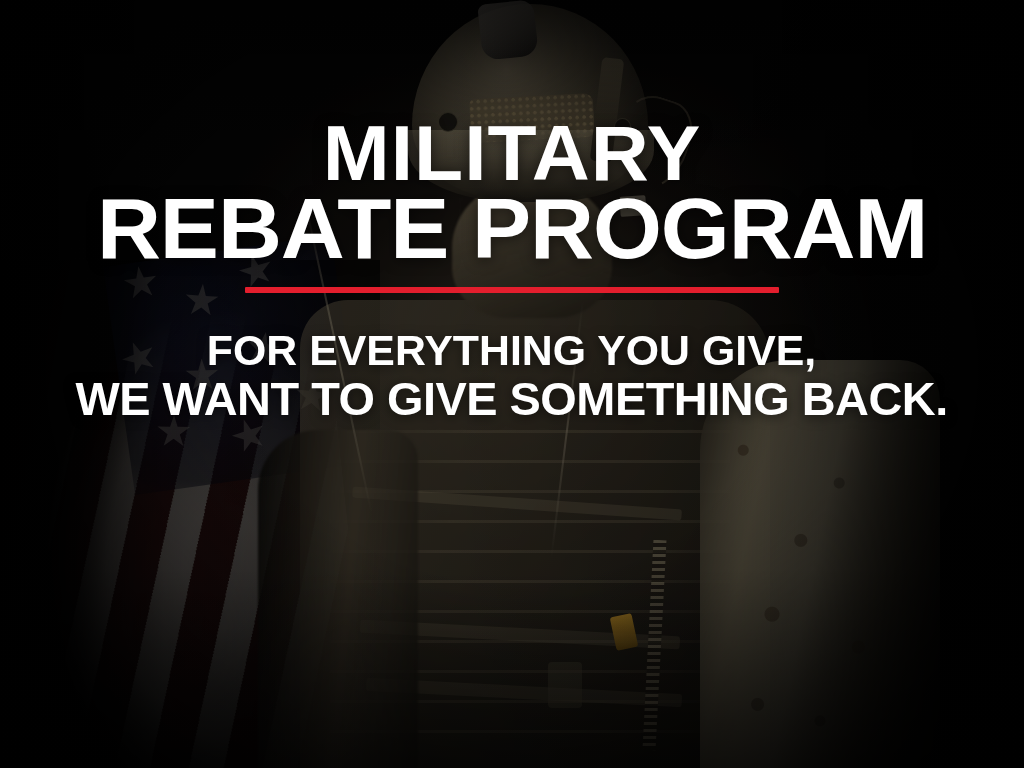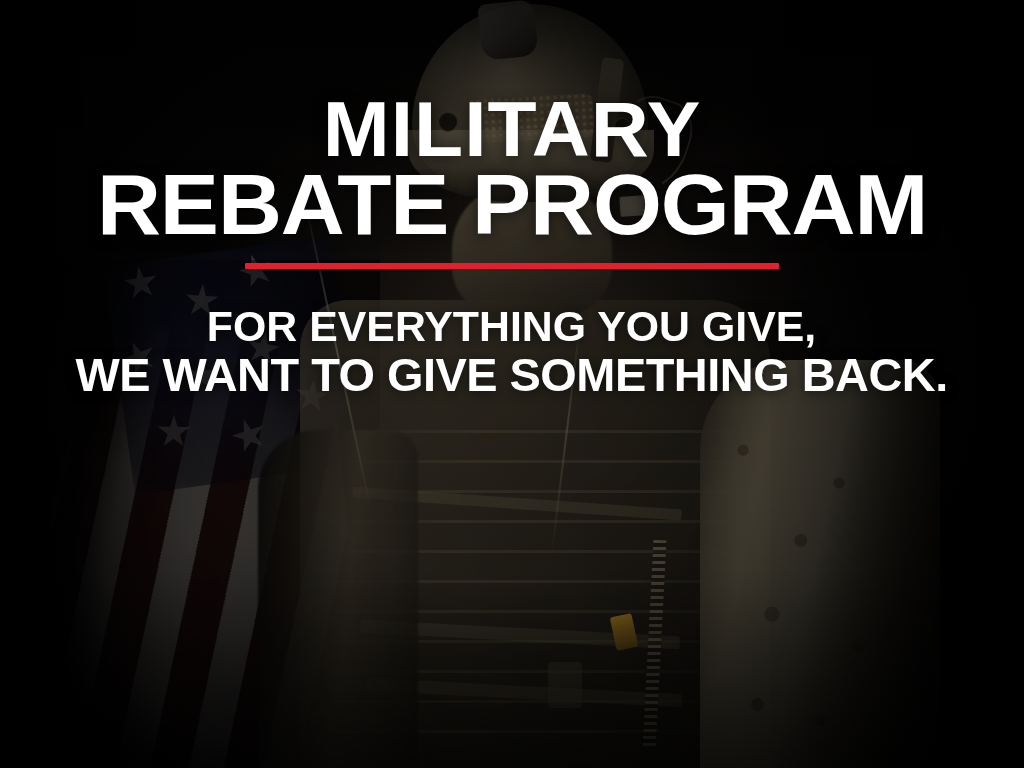--- a/index.html
+++ b/index.html
@@ -242,21 +242,21 @@
     background: rgba(0,0,0,0.30);
   }
 
   
   .overlay {
     position: absolute;
     inset: 0;
     display: flex;
     flex-direction: column;
     align-items: center;
-    padding-top: 92px;
+    padding-top: 116px;
     box-sizing: border-box;
   }
   .headline {
     color: #ffffff;
     font-weight: 700;
     font-size: 80px;
     line-height: 0.96;
     letter-spacing: -1px;
     text-align: center;
     text-shadow: 0 2px 14px rgba(0,0,0,0.55);

